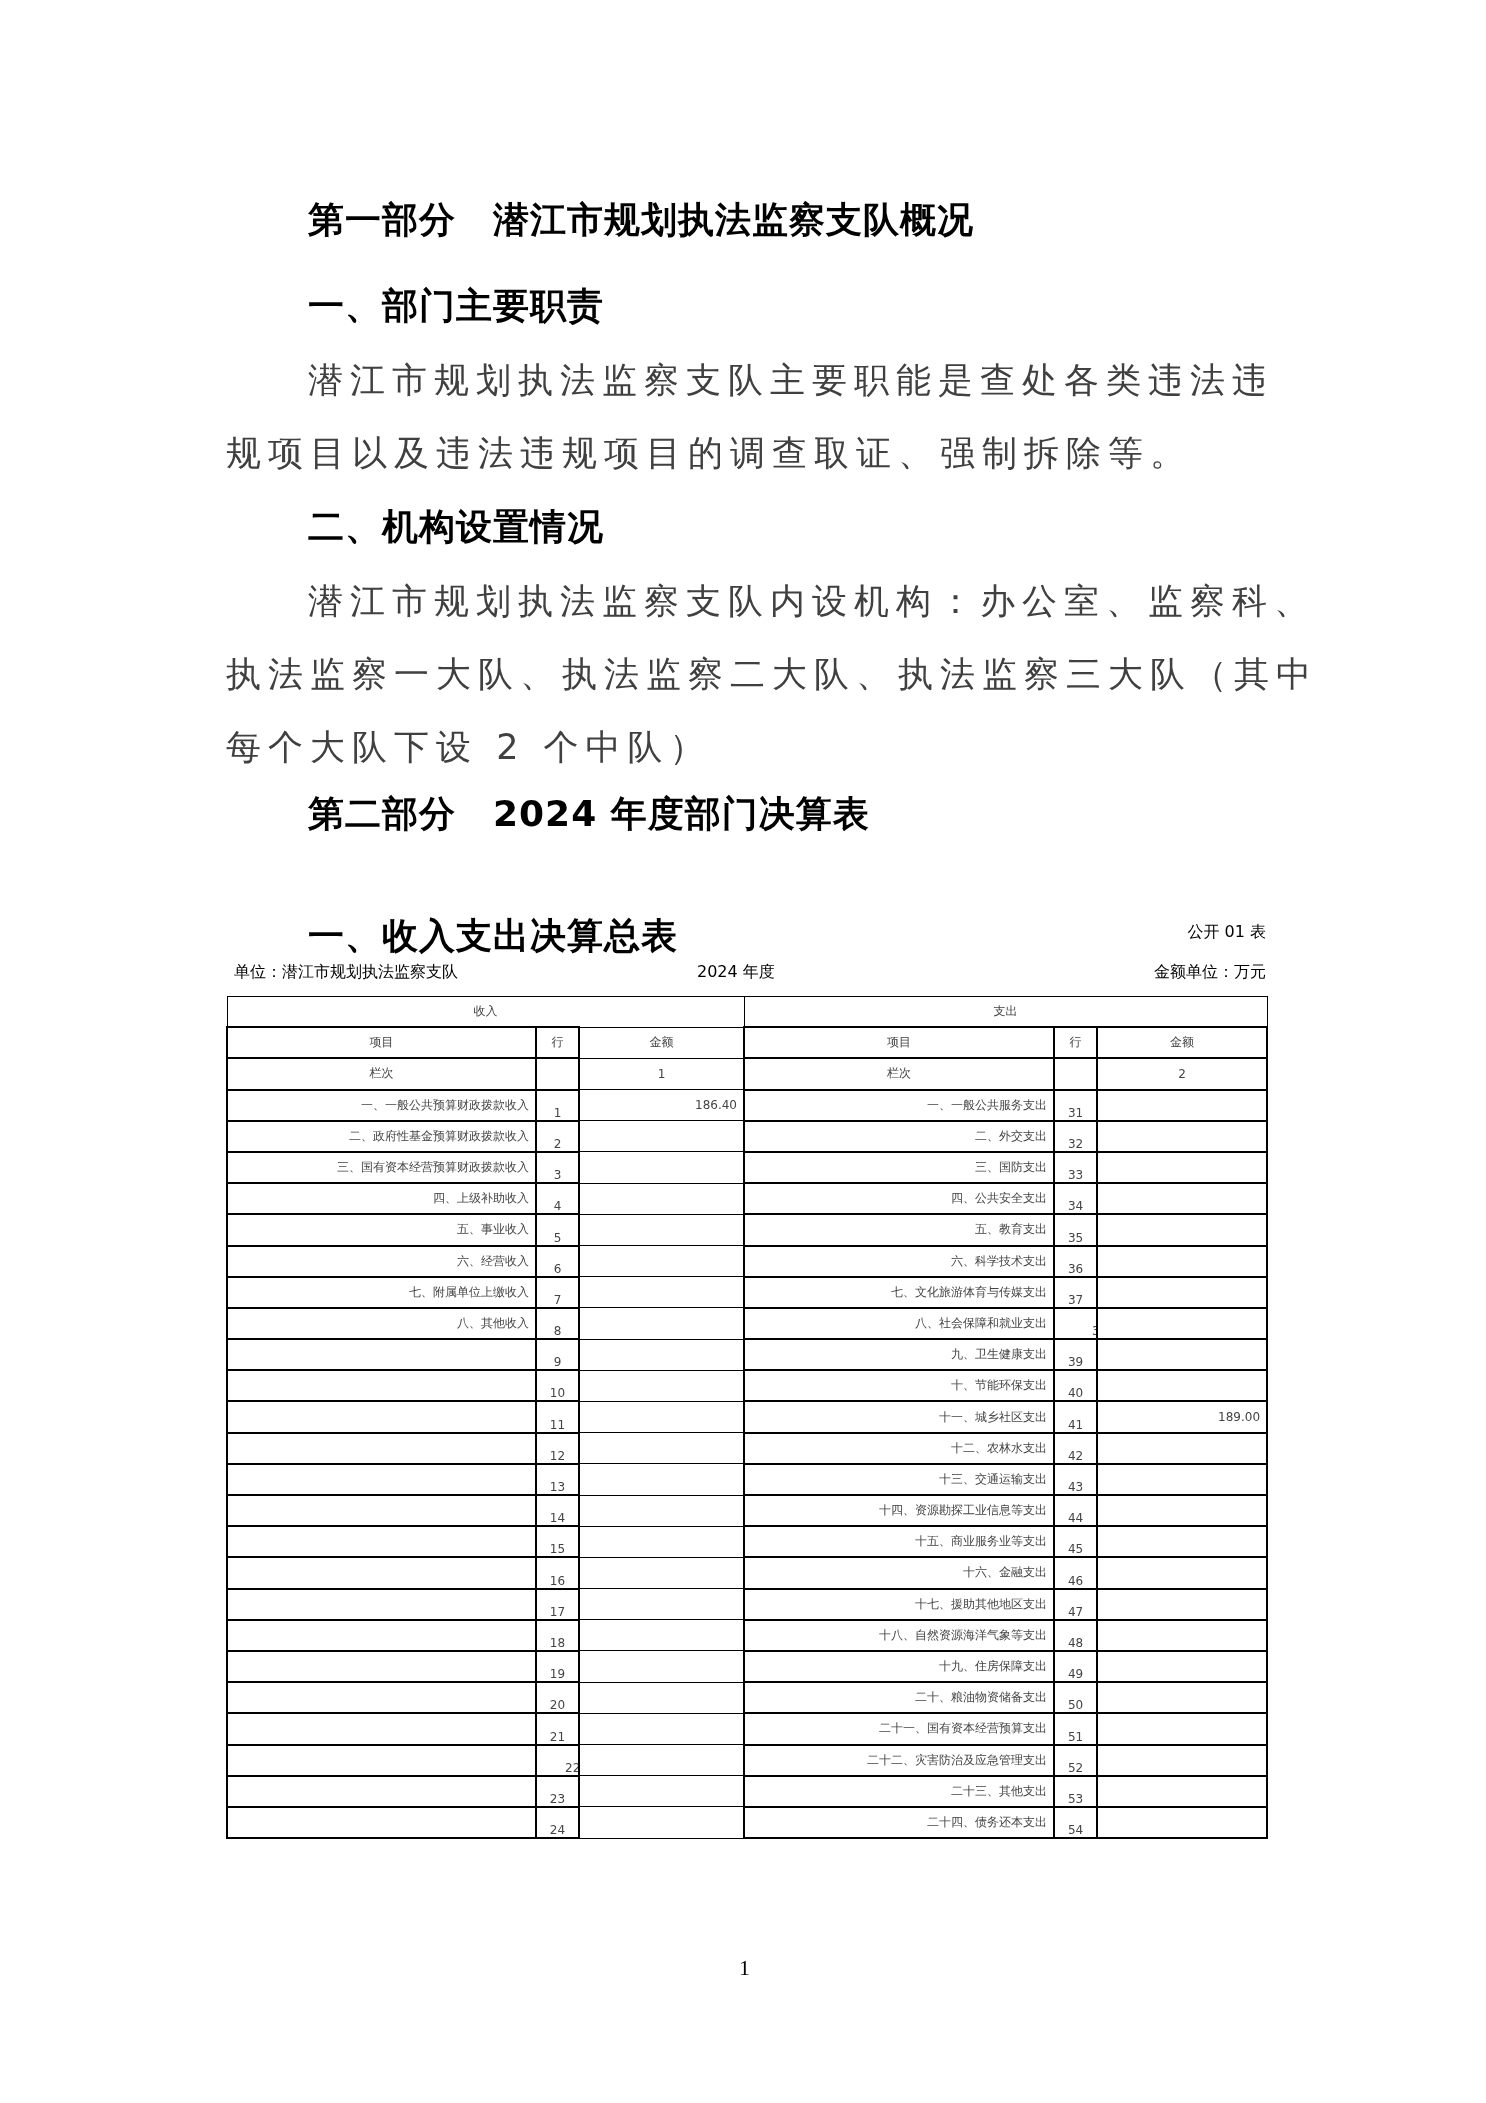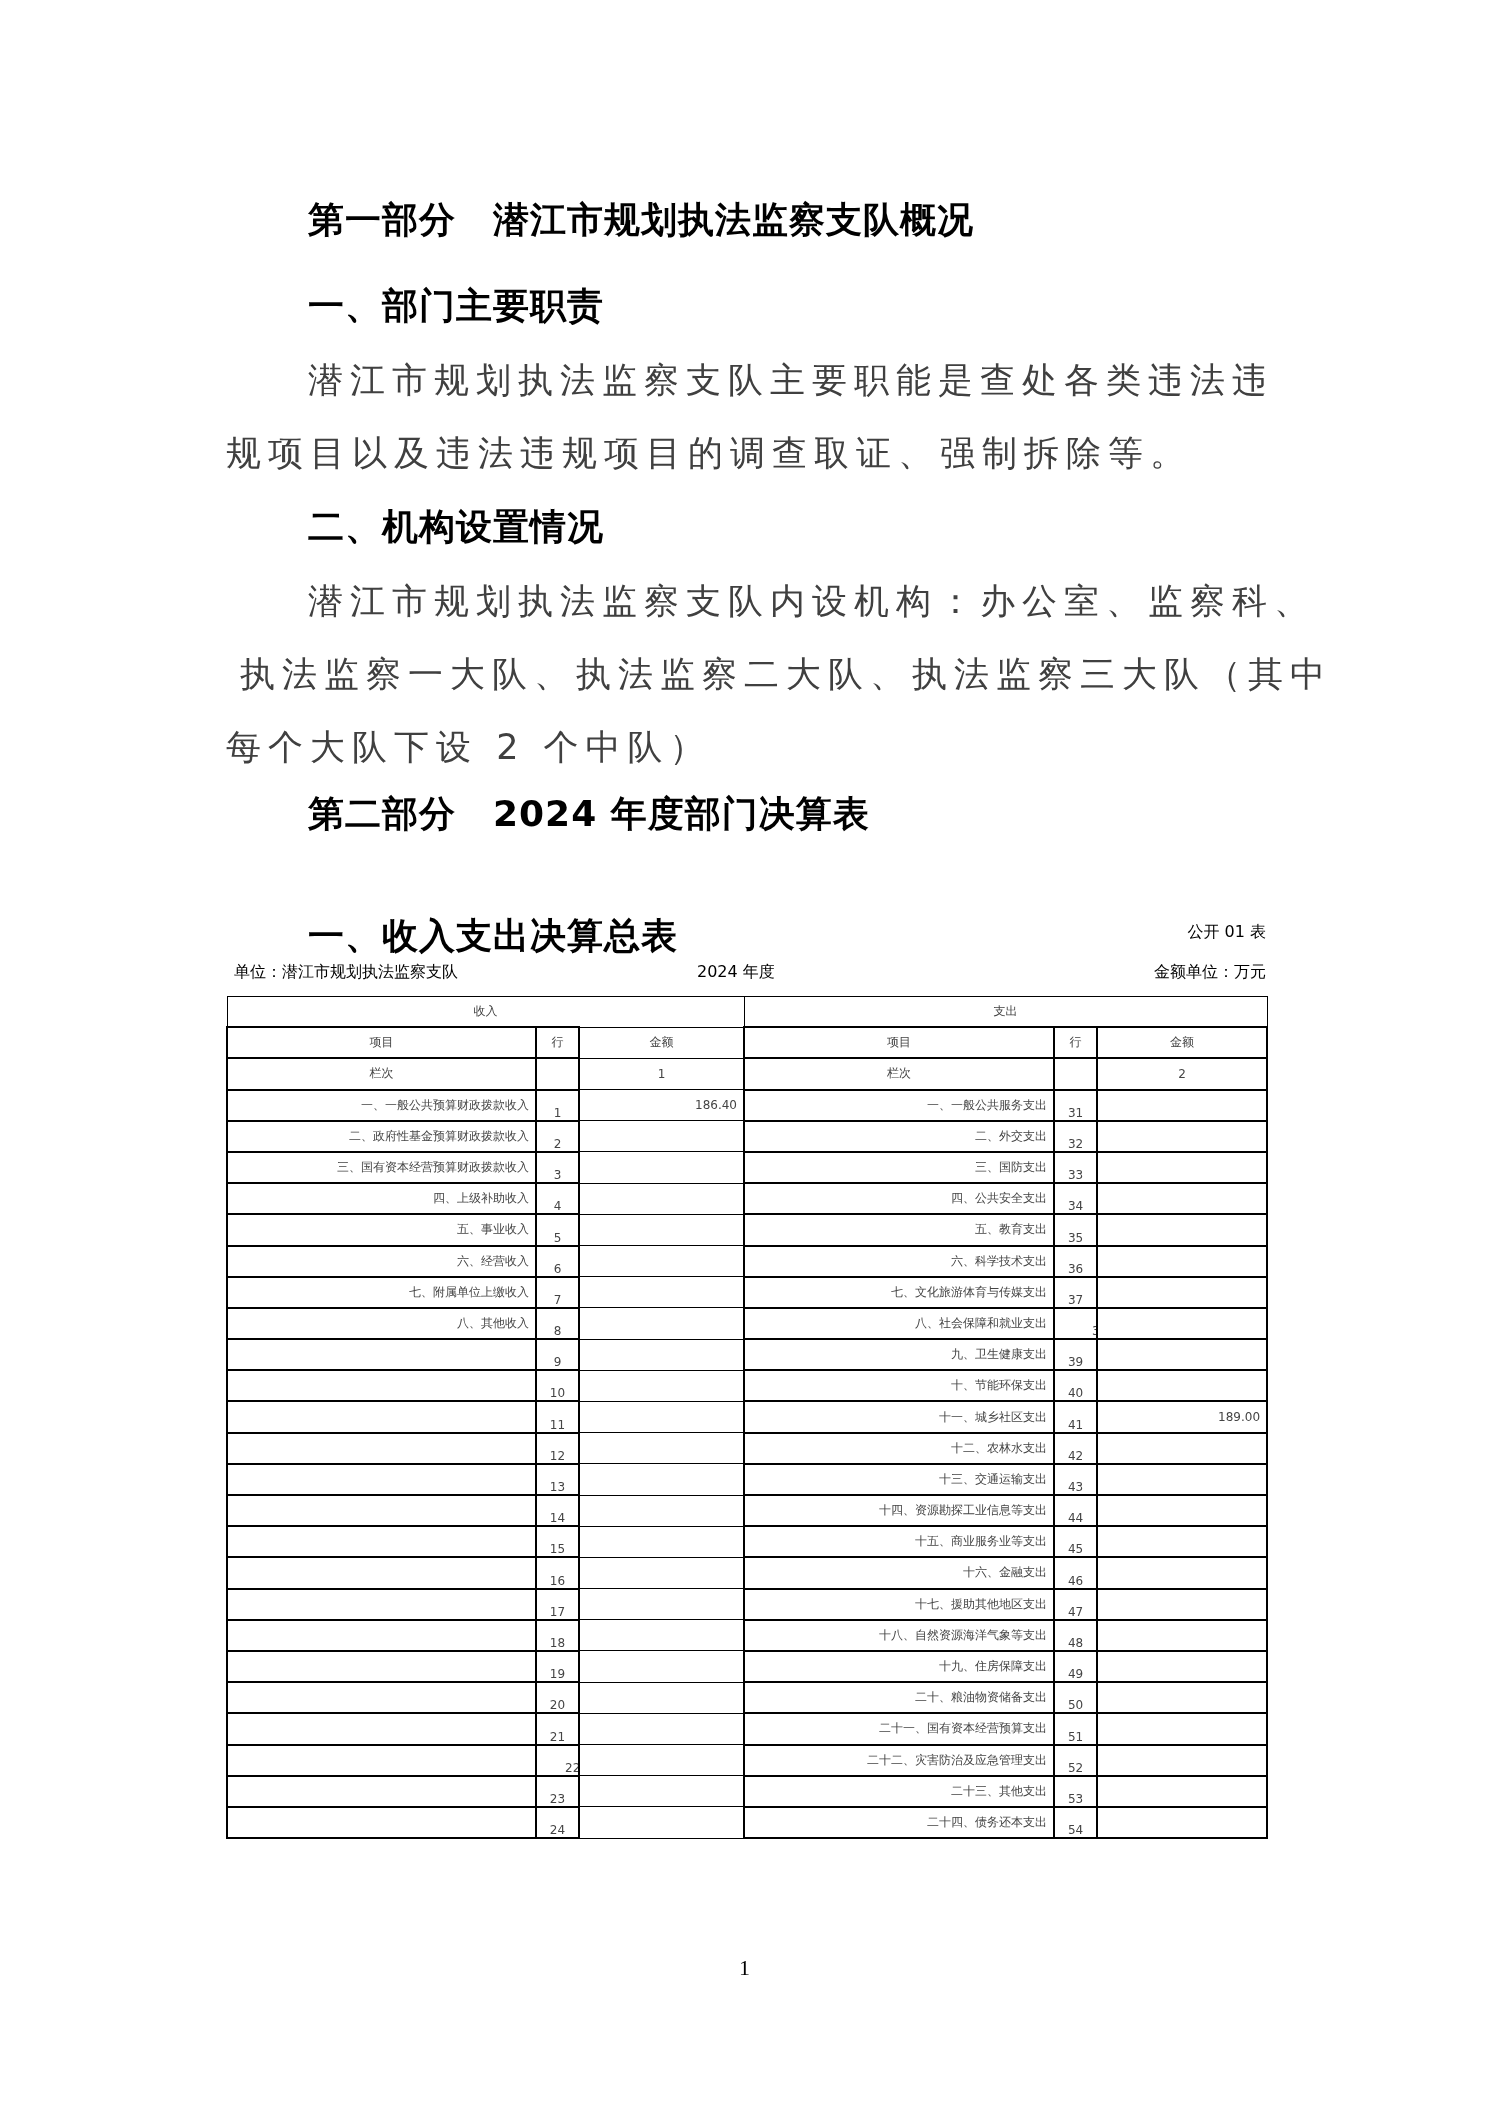--- a/index.html
+++ b/index.html
@@ -19,21 +19,21 @@
 </style>
 </head>
 <body>
 
 <div class="h" style="top:196px;">第一部分　潜江市规划执法监察支队概况</div>
 <div class="h" style="top:282px;">一、部门主要职责</div>
 <div class="p" style="left:308px; top:357px;">潜江市规划执法监察支队主要职能是查处各类违法违</div>
 <div class="p" style="left:226px; top:430px;">规项目以及违法违规项目的调查取证、强制拆除等。</div>
 <div class="h" style="top:503px;">二、机构设置情况</div>
 <div class="p" style="left:308px; top:578px;">潜江市规划执法监察支队内设机构：办公室、监察科、</div>
-<div class="p" style="left:240px; top:651px;">执法监察一大队、执法监察二大队、执法监察三大队（其中</div>
+<div class="p" style="left:226px; top:651px;">执法监察一大队、执法监察二大队、执法监察三大队（其中</div>
 <div class="p" style="left:226px; top:724px;">每个大队下设 2 个中队）</div>
 <div class="h" style="top:790px;">第二部分　2024 年度部门决算表</div>
 <div class="h" style="top:876px;margin-top:36px;">一、收入支出决算总表</div>
 
 <div class="meta" style="right:220px; top:922px;">公开 01 表</div>
 <div class="meta" style="left:234px; top:962px;">单位：潜江市规划执法监察支队</div>
 <div class="meta" style="left:697px; top:962px;">2024 年度</div>
 <div class="meta" style="right:220px; top:962px;">金额单位：万元</div>
 
 <table class="fin">

